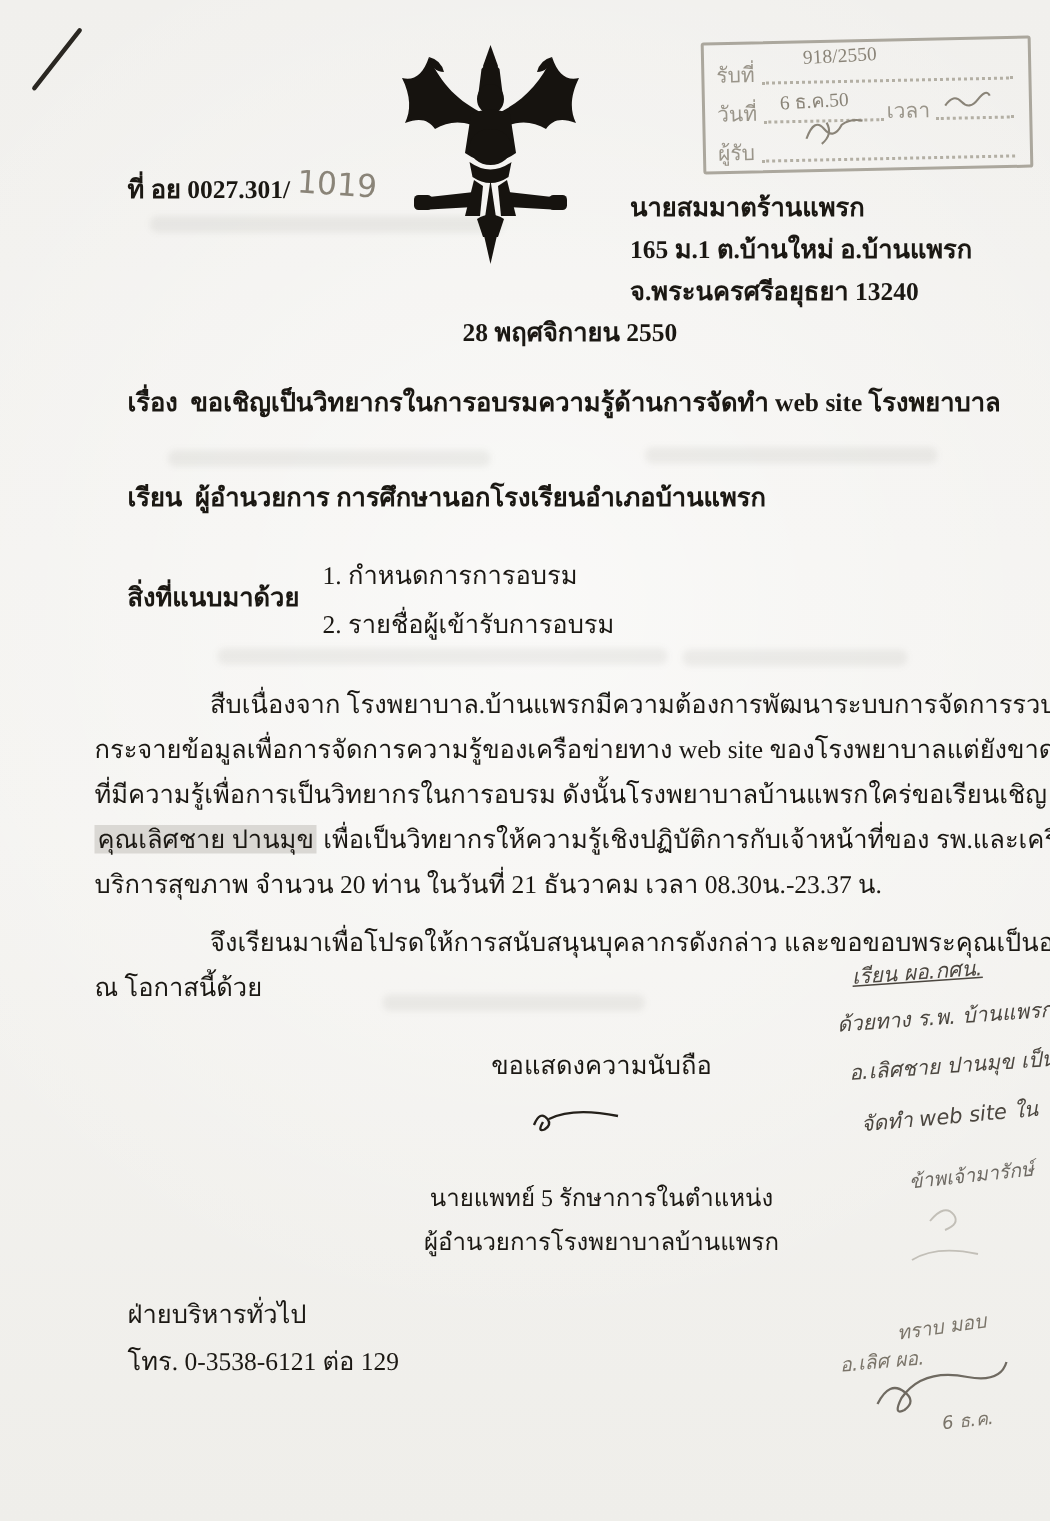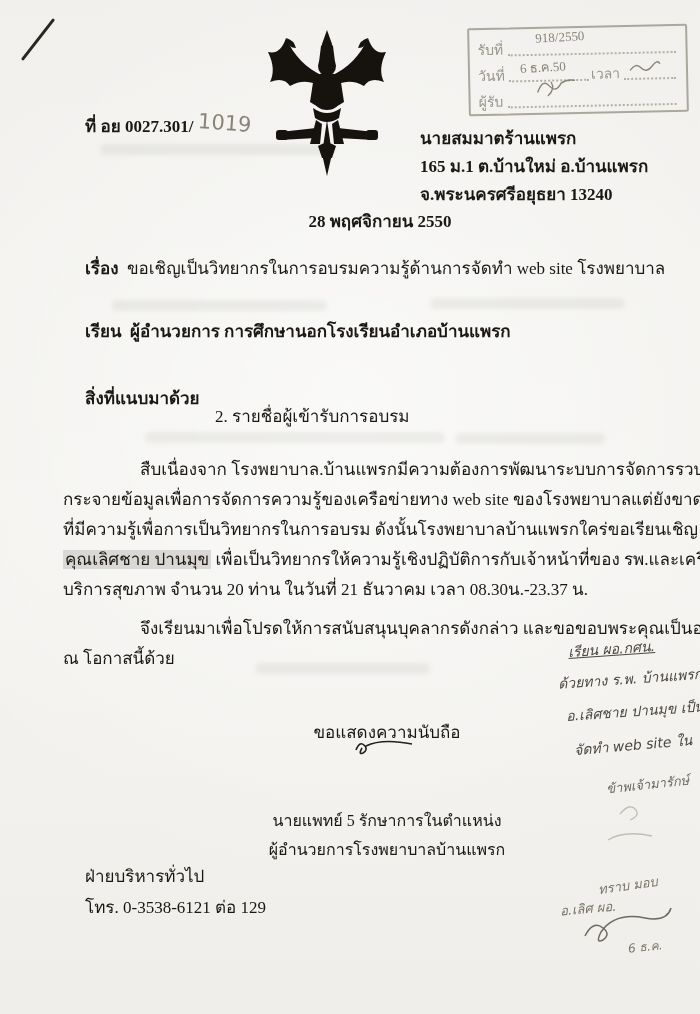--- a/index.html
+++ b/index.html
@@ -6,21 +6,21 @@
   .doc{
     position:relative;width:700px;height:1014px;overflow:hidden;
     background:
       radial-gradient(circle at 50% 40%, rgba(255,255,255,.55), rgba(0,0,0,0) 70%),
       linear-gradient(180deg,#f1f0ed 0%,#f4f3f0 55%,#efeeea 100%);
     font-family:"Liberation Serif","DejaVu Serif",serif;
     color:#1b1813;
   }
   .t{position:absolute;white-space:nowrap;font-size:17px;line-height:1.25;}
   .b{font-weight:bold;}
-  .center-col{position:absolute;left:237px;width:300px;text-align:center;margin-top:22px;}
+  .center-col{position:absolute;left:251px;width:300px;text-align:center;}
   .hw{color:#8a8478;font-family:"DejaVu Sans","Liberation Sans",sans-serif;}
   .pen{color:#4b463f;font-family:"DejaVu Sans","Liberation Sans",sans-serif;font-style:italic;}
   .pencil{color:#7a7469;font-family:"DejaVu Sans","Liberation Sans",sans-serif;font-style:italic;}
   .hl{background:#dad8d4;padding:0 2px;}
   
   .stamp{
     position:absolute;left:468px;top:26px;width:220px;height:88px;
     border:2px solid #aba79d;border-radius:2px;transform:rotate(-1.2deg);
     padding:5px 8px 0 8px;box-sizing:border-box;color:#9a958a;
     font-size:14px;
@@ -116,28 +116,29 @@
   </div>
   <div class="t hw" style="left:198px;top:110px;font-size:21px;transform:rotate(4deg);">1019</div>
 
   <div class="t b" style="left:420px;top:128px;">นายสมมาตร้านแพรก</div>
   <div class="t b" style="left:420px;top:156px;">165 ม.1 ต.บ้านใหม่ อ.บ้านแพรก</div>
   <div class="t b" style="left:420px;top:184px;">จ.พระนครศรีอยุธยา  13240</div>
 
   <div class="t b" style="left:0;width:760px;top:211px;text-align:center;">28 พฤศจิกายน 2550</div>
 
   <div class="t b" style="left:85px;top:258px;">
-    <span>เรื่อง</span>&nbsp;&nbsp;<span style="font-weight:normal;">ขอเชิญเป็นวิทยากรในการอบรมความรู้ด้านการจัดทำ web site โรงพยาบาล</span>
+    <span>เรื่อง</span>&nbsp;&nbsp;<span style="font-weight:bold;">ขอเชิญเป็นวิทยากรในการอบรมความรู้ด้านการจัดทำ web site โรงพยาบาล</span>
   </div>
 
   <div class="t b" style="left:85px;top:321px;">
     <span>เรียน</span>&nbsp;&nbsp;<span>ผู้อำนวยการ การศึกษานอกโรงเรียนอำเภอบ้านแพรก</span>
   </div>
 
   <div class="t b" style="left:85px;top:373px;margin-top:15px;">สิ่งที่แนบมาด้วย</div>
+  <div class="t" style="left:215px;top:373px;">1. กำหนดการการอบรม</div>
   <div class="t" style="left:215px;top:406px;">2. รายชื่อผู้เข้ารับการอบรม</div>
 
   <div class="t" style="left:140px;top:459px;">สืบเนื่องจาก โรงพยาบาล.บ้านแพรกมีความต้องการพัฒนาระบบการจัดการรวบรวมและ</div>
   <div class="t" style="left:63px;top:489px;">กระจายข้อมูลเพื่อการจัดการความรู้ของเครือข่ายทาง web site ของโรงพยาบาลแต่ยังขาดบุคลากร</div>
   <div class="t" style="left:63px;top:519px;">ที่มีความรู้เพื่อการเป็นวิทยากรในการอบรม ดังนั้นโรงพยาบาลบ้านแพรกใคร่ขอเรียนเชิญ</div>
   <div class="t" style="left:63px;top:549px;">
     <span class="hl">คุณเลิศชาย ปานมุข</span><span> เพื่อเป็นวิทยากรให้ความรู้เชิงปฏิบัติการกับเจ้าหน้าที่ของ รพ.และเครือข่าย</span>
   </div>
   <div class="t" style="left:63px;top:579px;">บริการสุขภาพ จำนวน 20 ท่าน  ในวันที่ 21 ธันวาคม  เวลา 08.30น.-23.37 น.</div>
 

